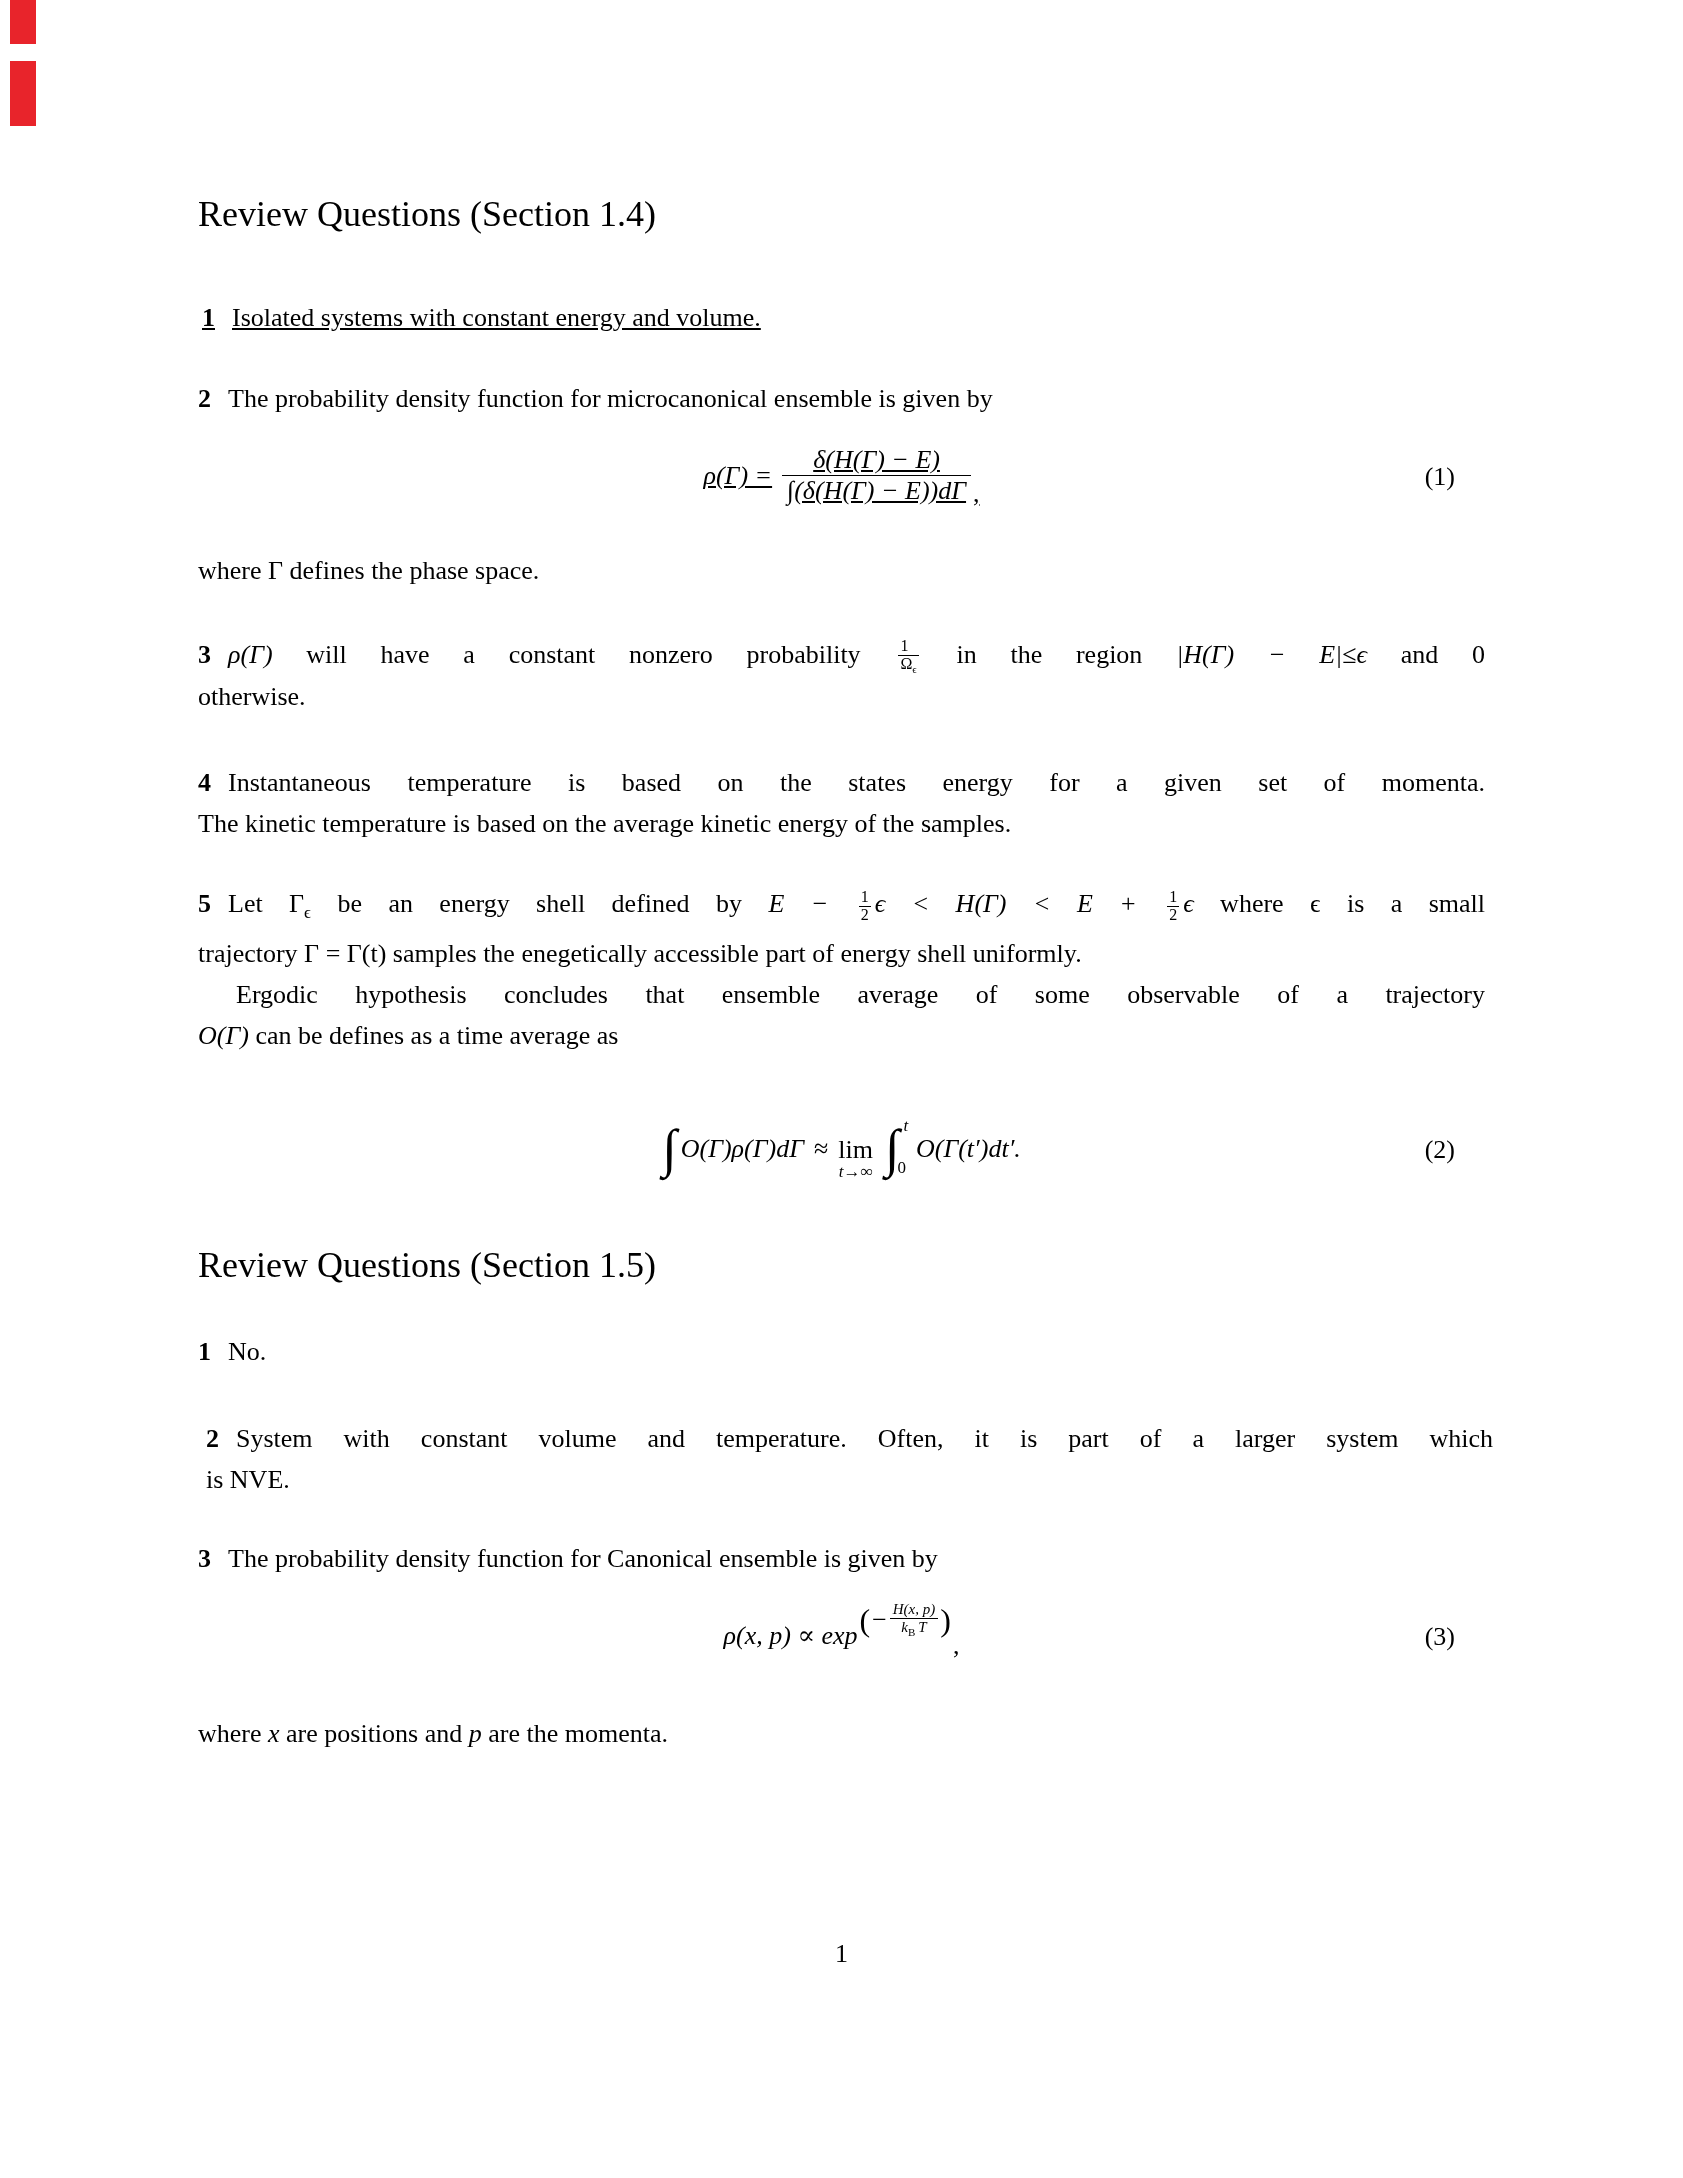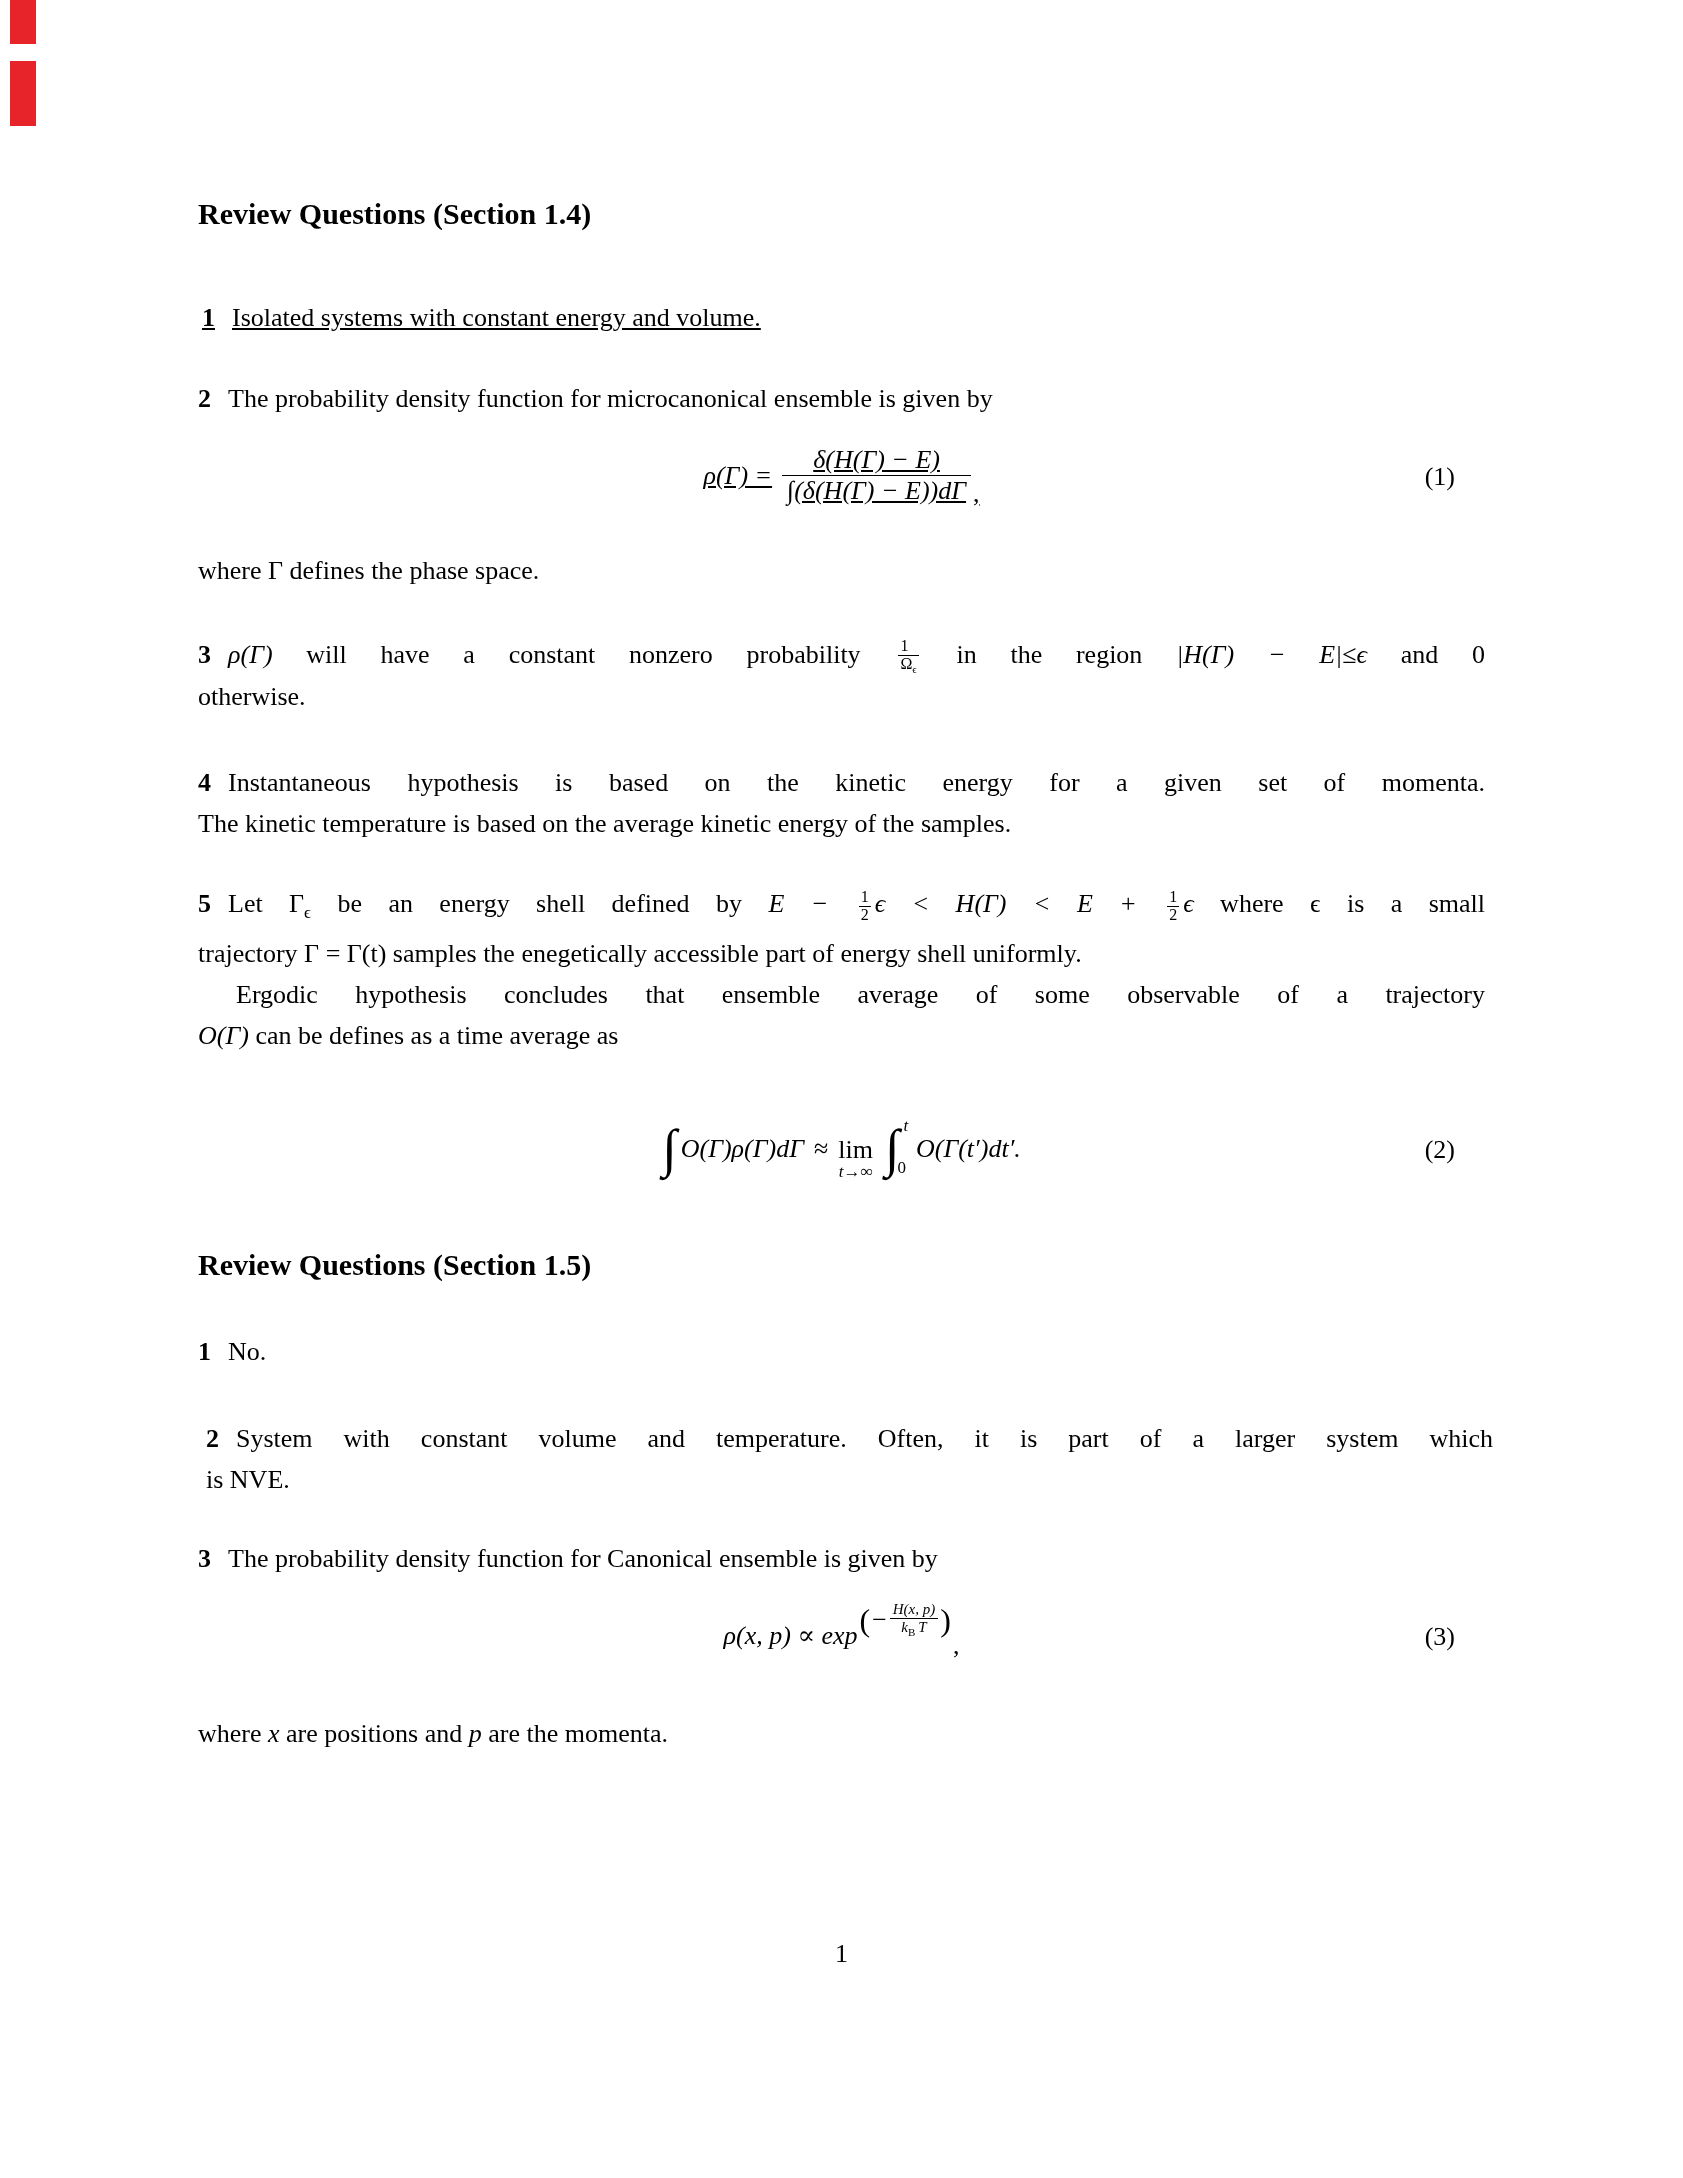--- a/index.html
+++ b/index.html
@@ -4,21 +4,21 @@
 <style>
   html,body{margin:0;padding:0;}
   body{
     width:1683px;height:2178px;background:#ffffff;color:#000000;
     font-family:"Liberation Serif","DejaVu Serif",serif;
     position:relative;overflow:hidden;
   }
   .page{position:absolute;inset:0;}
   .artifact{position:absolute;left:10px;width:26px;background:#e8242b;}
   .blk{position:absolute;left:198px;width:1287px;font-size:26px;line-height:41px;}
-  .h{font-weight:700;font-size:30px;line-height:40px;}
+  .h{font-weight:400;font-size:36px;line-height:40px;}
   .qnum{font-weight:700;margin-right:17px;}
   .j{display:block;text-align:justify;text-align-last:justify;}
   .l{display:block;}
   .indent{text-indent:38px;}
   .m{font-style:italic;}
   sub{font-size:17px;}
   .frac{display:inline-block;vertical-align:middle;text-align:center;line-height:1.15;}
   .frac .fn{display:block;border-bottom:1.6px solid #000;padding:0 5px;}
   .frac .fd{display:block;padding:0 5px;}
   .sfrac{font-size:16px;line-height:1.05;margin:0 4px;}
@@ -82,21 +82,21 @@
       <span>will have a constant nonzero probability</span>
       <span class="frac sfrac"><span class="fn">1</span><span class="fd"><span>Ω</span><sub>ϵ</sub></span></span>
       <span>in the region</span>
       <span class="m">|H(Γ) − E|≤ϵ</span>
       <span>and 0</span>
     </span>
     <span class="l">otherwise.</span>
   </p>
 
   <p class="blk" style="top:762px;margin:0;">
-    <span class="j"><b class="qnum">4</b><span>Instantaneous hypothesis is based on the kinetic energy for a given set of momenta.</span></span>
+    <span class="j"><b class="qnum">4</b><span>Instantaneous temperature is based on the states energy for a given set of momenta.</span></span>
     <span class="l">The kinetic temperature is based on the average kinetic energy of the samples.</span>
   </p>
 
   <p class="blk" style="top:883px;margin:0;">
     <span class="j">
       <b class="qnum">5</b><span>Let Γ</span><sub>ϵ</sub>
       <span>be an energy shell defined by</span>
       <span class="m">E −</span>
       <span class="frac sfrac"><span class="fn">1</span><span class="fd">2</span></span><span class="m">ϵ &lt; H(Γ) &lt; E +</span>
       <span class="frac sfrac"><span class="fn">1</span><span class="fd">2</span></span><span class="m">ϵ</span>

